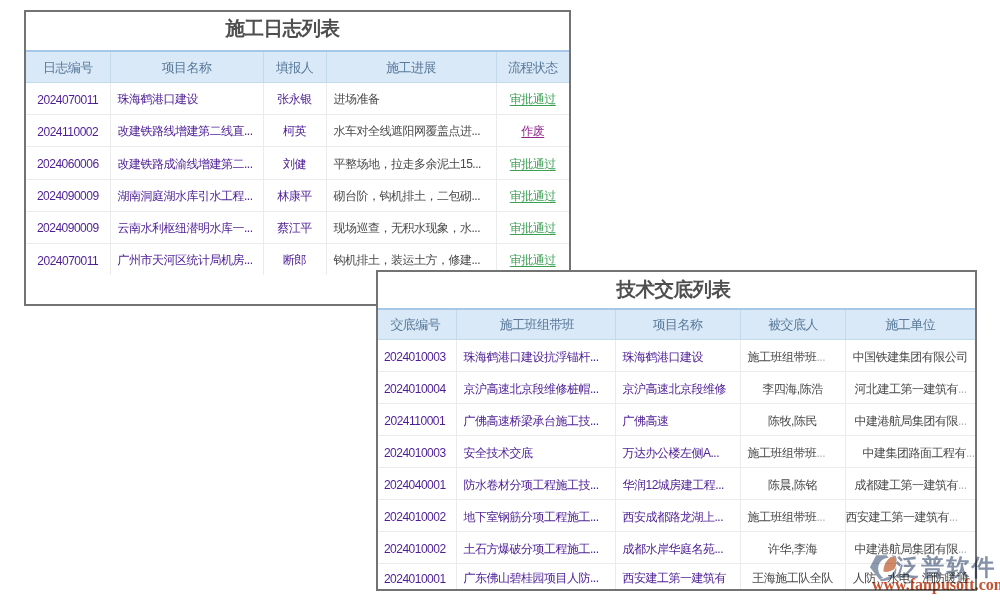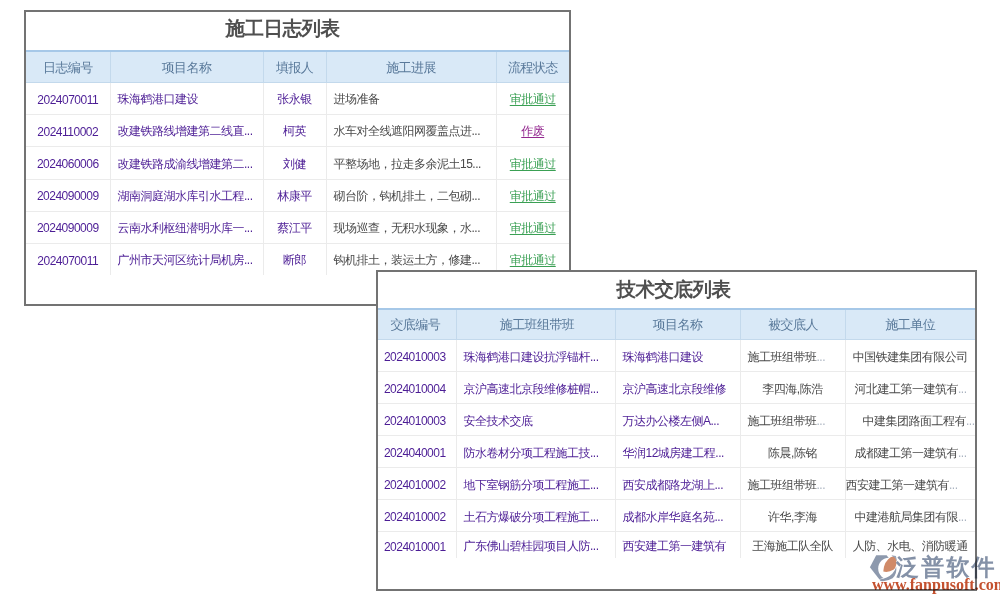--- a/index.html
+++ b/index.html
@@ -131,20 +131,27 @@
           <td>中国铁建集团有限公司</td>
       </tr>
       <tr style="height:32.05px;">
         <td class="lnk">2024010004</td>
           <td class="lnk lft">京沪高速北京段维修桩帽...</td>
         <td class="lnk lft">京沪高速北京段维修</td>
           <td>李四海,陈浩</td>
           <td class="lft" style="padding-left:9px;">河北建工第一建筑有<span class="dots">...</span></td>
       </tr>
       <tr style="height:32.05px;">
+        <td class="lnk">2024110001</td>
+          <td class="lnk lft">广佛高速桥梁承台施工技...</td>
+        <td class="lnk lft">广佛高速</td>
+          <td>陈牧,陈民</td>
+          <td class="lft" style="padding-left:9px;">中建港航局集团有限<span class="dots">...</span></td>
+      </tr>
+      <tr style="height:32.05px;">
         <td class="lnk">2024010003</td>
           <td class="lnk lft">安全技术交底</td>
         <td class="lnk lft">万达办公楼左侧A...</td>
           <td class="lft">施工班组带班<span class="dots">...</span></td>
           <td class="lft" style="padding-left:17px;">中建集团路面工程有<span class="dots">...</span></td>
       </tr>
       <tr style="height:32.05px;">
         <td class="lnk">2024040001</td>
           <td class="lnk lft">防水卷材分项工程施工技...</td>
         <td class="lnk lft">华润12城房建工程...</td>

